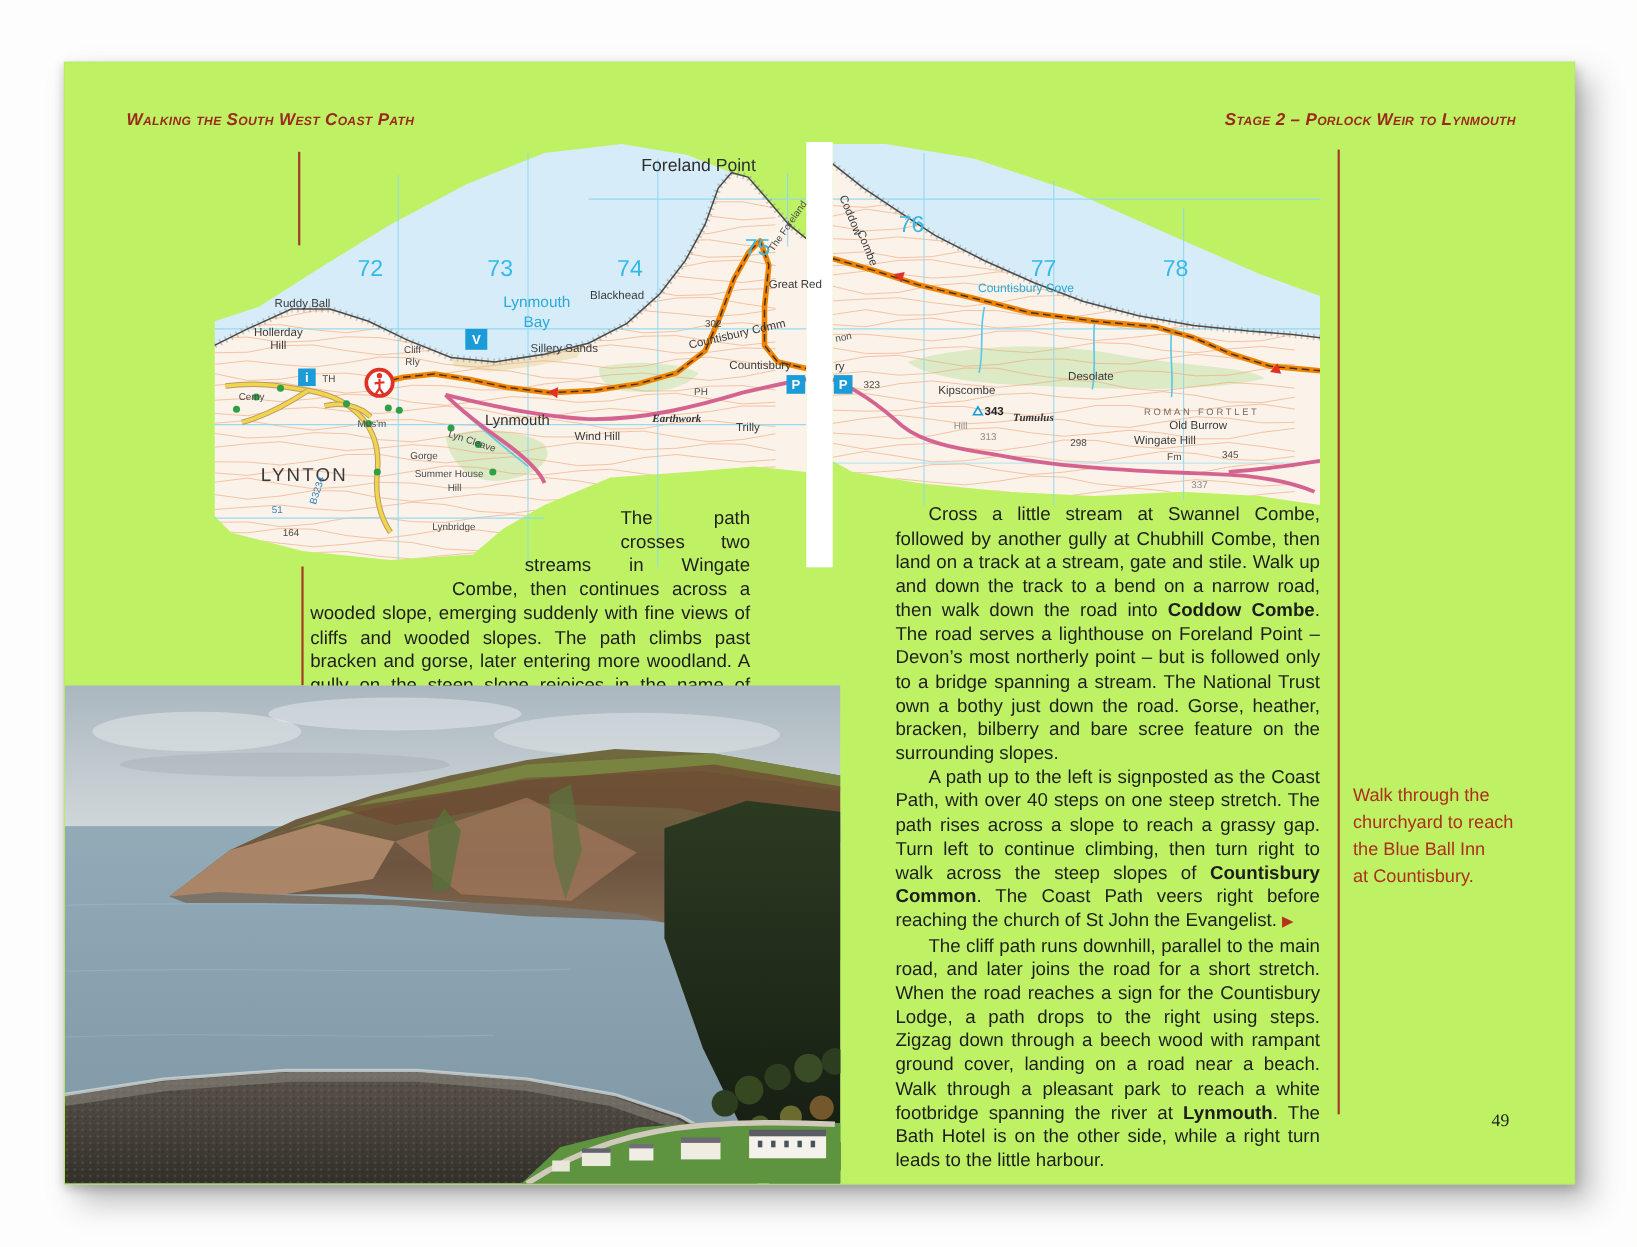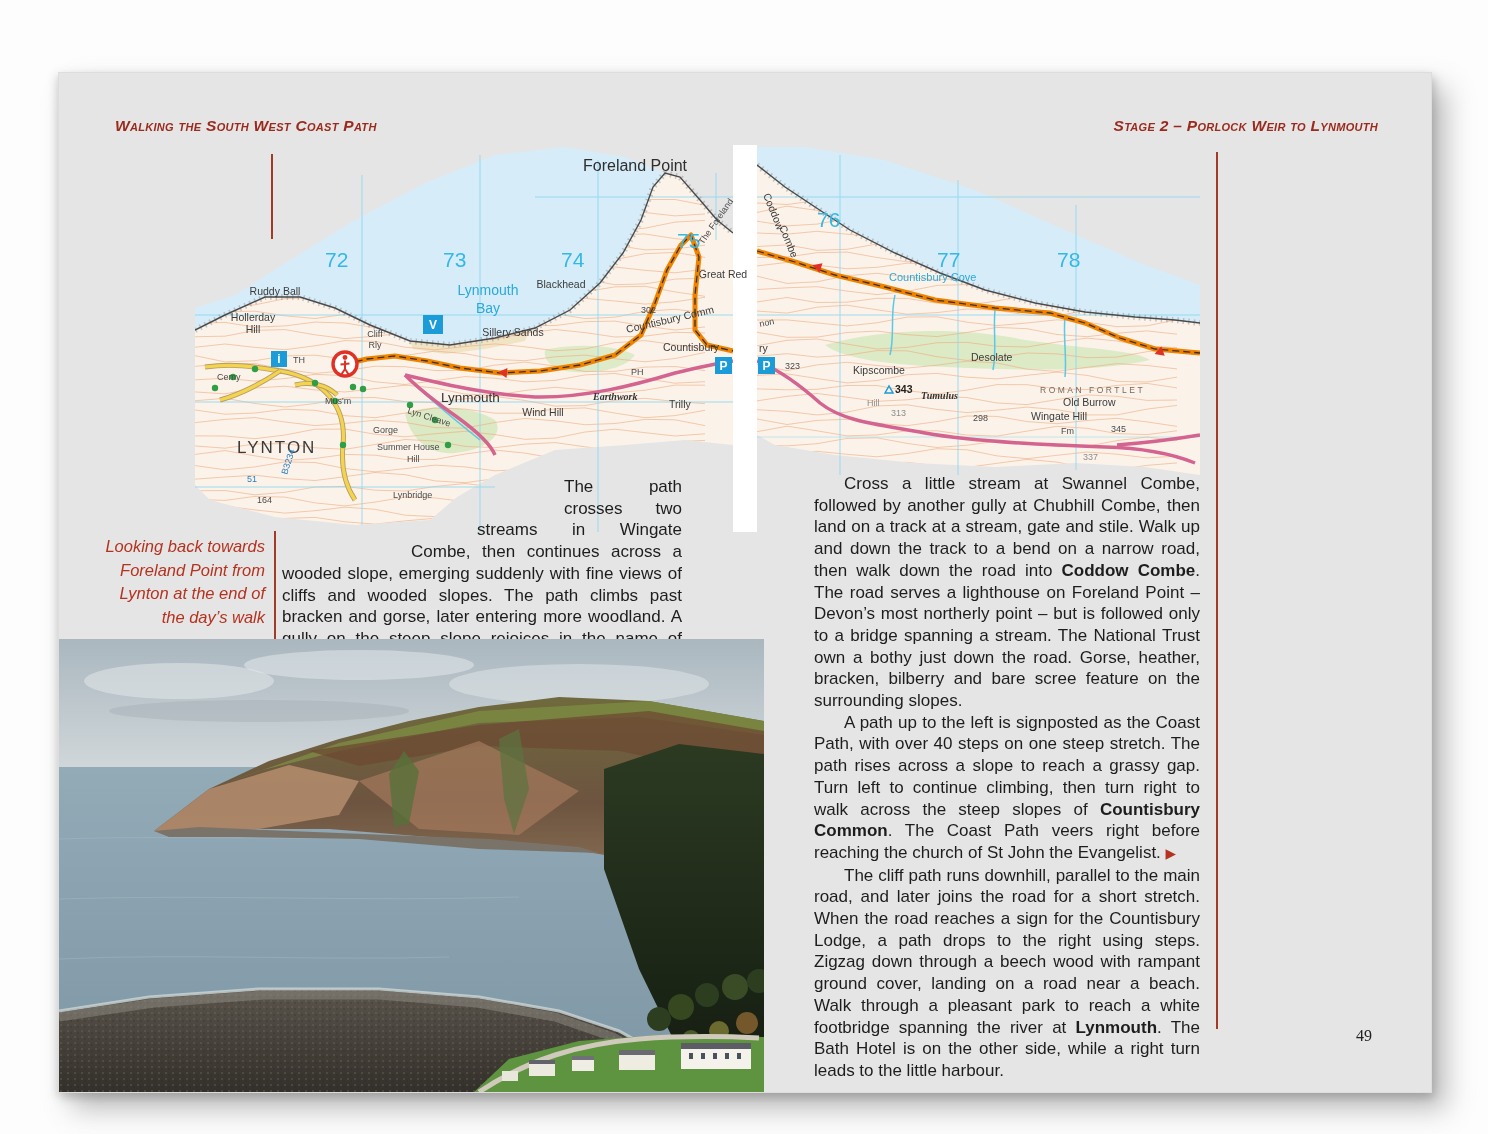--- a/index.html
+++ b/index.html
@@ -1,18 +1,18 @@
 <!DOCTYPE html>
 <html><head>
 <meta charset="utf-8">
 <style>
   html,body{margin:0;padding:0;background:#fff;}
   .stage{position:relative;width:1488px;height:1134px;background:#fdfdfd;overflow:hidden;
          font-family:"Liberation Sans",sans-serif;}
-  .page{position:absolute;left:58px;top:72px;width:1372px;height:1019px;background:#e5e5e5;
+  .page{position:absolute;left:58px;top:56px;width:1372px;height:1019px;background:#bef264;
         box-shadow:14px 16px 26px rgba(110,110,110,.45), 3px 5px 9px rgba(130,130,130,.35), -3px 3px 8px rgba(160,160,160,.22);
         border:1px solid rgba(0,0,0,.03);}
   
   .hdr{position:absolute;top:44px;font-size:15.5px;font-weight:700;font-style:italic;
        font-variant:small-caps;color:#9b2a1c;letter-spacing:.3px;white-space:nowrap;}
   .hdr-left{left:56px;}
   .hdr-right{right:53px;font-style:italic;}
   
   .rule{position:absolute;width:2px;background:#a23a28;}
   .rule-la{left:212px;top:81px;height:85px;}
@@ -315,33 +315,33 @@
 
     <div class="col col-left">
       <p class="body-left-para">
         <span class="st st1"></span>
         <span class="st st2"></span>
         <span class="st st3"></span>
         <span>The path crosses two streams in Wingate Combe, then continues across a wooded slope, emerging suddenly with fine views of cliffs and wooded slopes. The path climbs past bracken and gorse, later entering more woodland. A gully on the steep slope rejoices in the name of Pudleep Gurt!</span>
       </p>
     </div>
 
-    <div class="caption">
-        <div>Looking back towards</div>
-        <div>Foreland Point from</div>
-        <div>Lynton at the end of</div>
-        <div>the day’s walk</div>
-      </div>
 
     <div class="col col-right">
       <p><span>Cross a little stream at Swannel Combe, followed by another gully at Chubhill Combe, then land on a track at a stream, gate and stile. Walk up and down the track to a bend on a narrow road, then walk down the road into </span><b>Coddow Combe</b><span>. The road serves a lighthouse on Foreland Point – Devon’s most northerly point – but is followed only to a bridge spanning a stream. The National Trust own a bothy just down the road. Gorse, heather, bracken, bilberry and bare scree feature on the surrounding slopes.</span></p>
       <p><span>A path up to the left is signposted as the Coast Path, with over 40 steps on one steep stretch. The path rises across a slope to reach a grassy gap. Turn left to continue climbing, then turn right to walk across the steep slopes of </span><b>Countisbury Common</b><span>. The Coast Path veers right before reaching the church of St John the Evangelist. </span><span class="red-mark">▶</span></p>
       <p><span>The cliff path runs downhill, parallel to the main road, and later joins the road for a short stretch. When the road reaches a sign for the Countisbury Lodge, a path drops to the right using steps. Zigzag down through a beech wood with rampant ground cover, landing on a road near a beach. Walk through a pleasant park to reach a white footbridge spanning the river at </span><b>Lynmouth</b><span>. The Bath Hotel is on the other side, while a right turn leads to the little harbour.</span></p>
     </div>
 
+    <div class="note">
+        <div>Walk through the</div>
+        <div>churchyard to reach</div>
+        <div>the Blue Ball Inn</div>
+        <div>at Countisbury.</div>
+      </div>
 
     <svg class="photo" viewBox="0 0 705 453" xmlns="http://www.w3.org/2000/svg">
       <defs>
         <linearGradient id="sky" x1="0" y1="0" x2="0" y2="1">
           <stop offset="0" stop-color="#aab7bf"></stop>
             <stop offset="1" stop-color="#d6dcde"></stop>
         </linearGradient>
         <linearGradient id="sea" x1="0" y1="0" x2="0" y2="1">
           <stop offset="0" stop-color="#93aab7"></stop>
             <stop offset="1" stop-color="#7e97a5"></stop>

